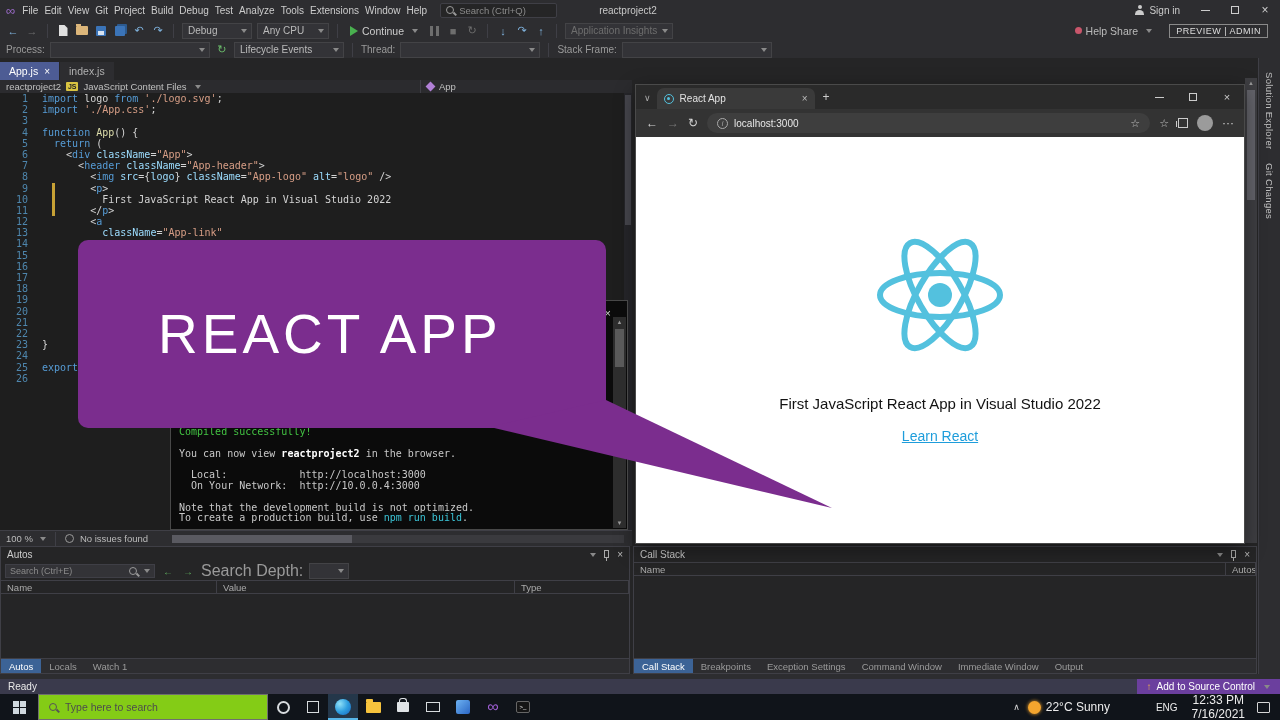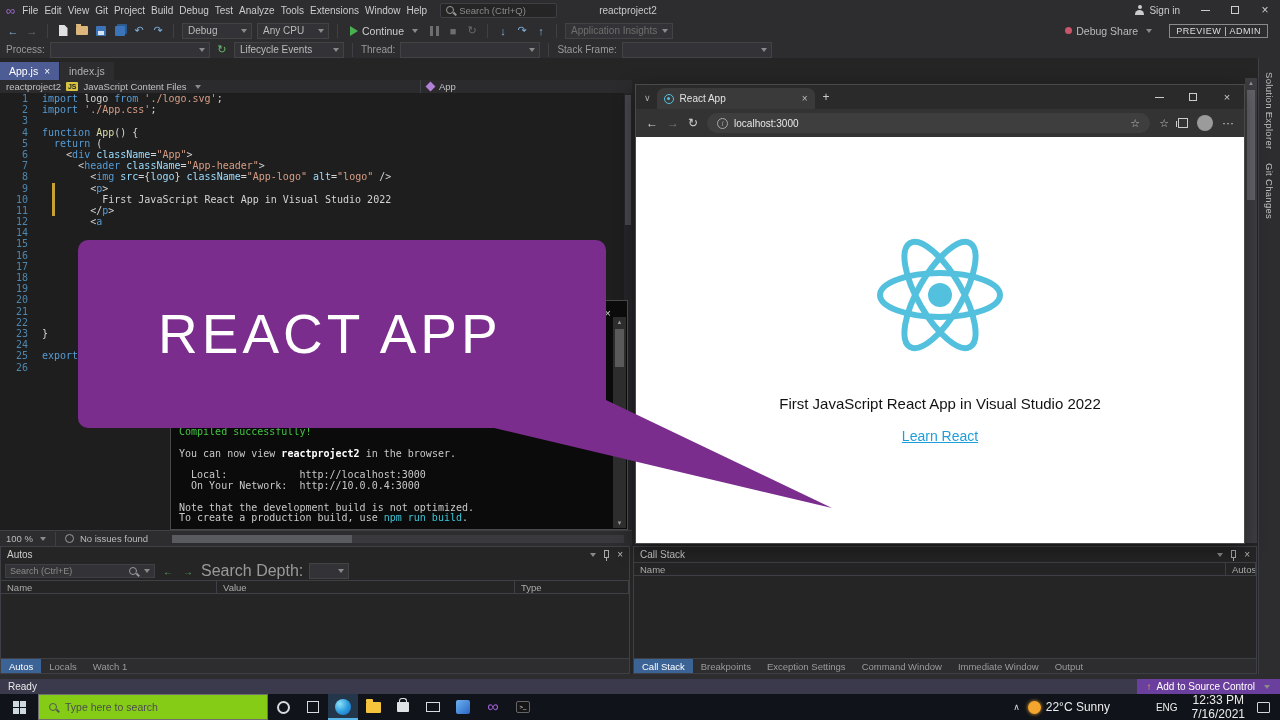--- a/index.html
+++ b/index.html
@@ -250,21 +250,21 @@
   <span class="tbtn blue">↓</span>
   <span class="tbtn blue">↷</span>
   <span class="tbtn blue">↑</span>
   <span class="vsep"></span>
   <span class="dd w130 dim">
       <span class="cv dim">Application Insights</span>
       <span class="dd-caret"></span>
     </span>
   <span class="liveshare row">
     <span class="ls-dot"></span>
-    <span>Debug Share</span>
+    <span>Help Share</span>
     <span class="dd-caret"></span>
   </span>
   <span class="preview-badge">PREVIEW | ADMIN</span>
 </div>
 
 <div class="toolbar2 abs row">
   <span class="lbl">Process:</span>
   <span class="dd w160">
       <span class="cv"></span>
       <span class="dd-caret"></span>
@@ -354,20 +354,24 @@
         <span class="lc"><span class="tok-p">          First JavaScript React App in Visual Studio 2022</span></span>
       </div>
       <div class="cl">
         <span class="ln">11</span>
         <span class="chg"></span>
         <span class="lc"><span class="tok-p">        &lt;/</span><span class="tok-t">p</span><span class="tok-p">&gt;</span></span>
       </div>
       <div class="cl">
         <span class="ln">12</span>
         <span class="lc"><span class="tok-p">        &lt;</span><span class="tok-t">a</span></span>
+      </div>
+      <div class="cl">
+        <span class="ln">13</span>
+        <span class="lc"><span class="tok-p">          </span><span class="tok-a">className</span><span class="tok-p">=</span><span class="tok-s">"App-link"</span></span>
       </div>
       <div class="cl">
         <span class="ln">14</span>
         <span class="lc"></span>
       </div>
       <div class="cl">
         <span class="ln">15</span>
         <span class="lc"></span>
       </div>
       <div class="cl">

